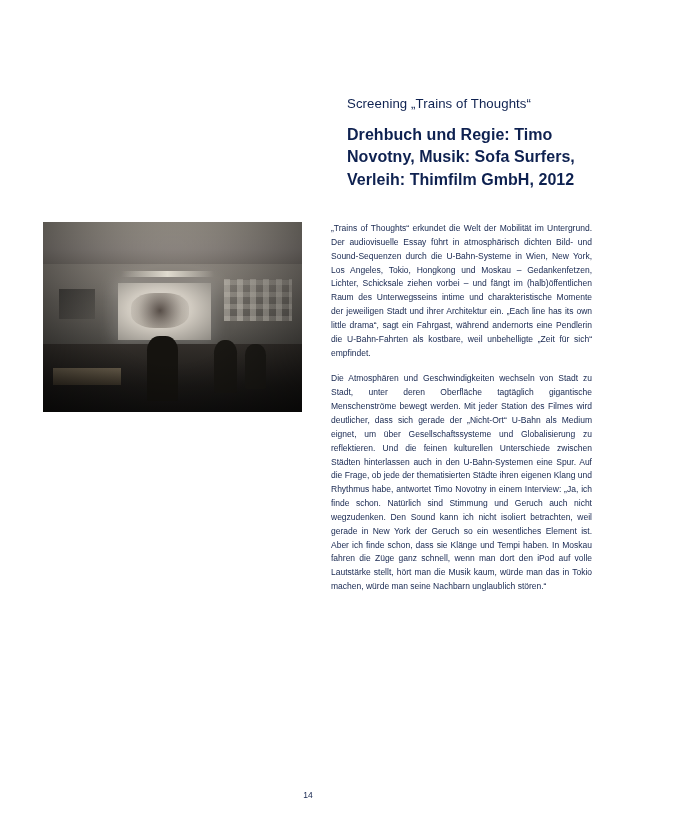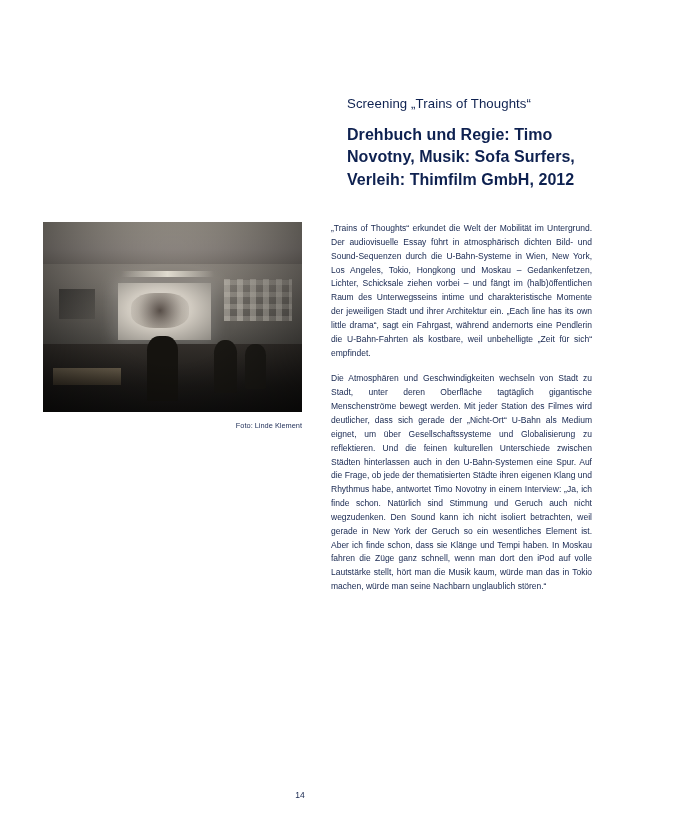--- a/index.html
+++ b/index.html
@@ -165,20 +165,21 @@
 
   
   .page-number {
     position: absolute;
     left: 0;
     top: 790px;
     width: 600px;
     text-align: center;
     font-size: 8.5px;
     color: #16264f;
+    padding-left: 8px;
   }
 </style>
 </head>
 <body>
 
 <div class="page">
 
   <div class="heading-block">
     <h1 class="doc-title">Screening „Trains of Thoughts“</h1>
     <h2 class="doc-subtitle">Drehbuch und Regie: Timo Novotny, Musik: Sofa Surfers, Verleih: Thimfilm GmbH, 2012</h2>
@@ -193,21 +194,20 @@
       <div class="lightstrip"></div>
       <div class="screen"></div>
       <div class="floor"></div>
       <div class="bench"></div>
       <div class="fig1"></div>
       <div class="fig2"></div>
       <div class="fig3"></div>
       <div class="vignette"></div>
     </div>
     <div class="caption">
-      <div>Foto: Linde Klement</div>
     </div>
   </div>
 
   <div class="body-col">
     <p>„Trains of Thoughts“ erkundet die Welt der Mobilität im Untergrund. Der audiovisuelle Essay führt in atmosphärisch dichten Bild- und Sound-Sequenzen durch die U-Bahn-Systeme in Wien, New York, Los Angeles, Tokio, Hongkong und Moskau – Gedankenfetzen, Lichter, Schicksale ziehen vorbei – und fängt im (halb)öffentlichen Raum des Unterwegsseins intime und charakteristische Momente der jeweiligen Stadt und ihrer Architektur ein. „Each line has its own little drama“, sagt ein Fahrgast, während andernorts eine Pendlerin die U-Bahn-Fahrten als kostbare, weil unbehelligte „Zeit für sich“ empfindet.</p>
     <p>Die Atmosphären und Geschwindigkeiten wechseln von Stadt zu Stadt, unter deren Oberfläche tagtäglich gigantische Menschenströme bewegt werden. Mit jeder Station des Filmes wird deutlicher, dass sich gerade der „Nicht-Ort“ U-Bahn als Medium eignet, um über Gesellschaftssysteme und Globalisierung zu reflektieren. Und die feinen kulturellen Unterschiede zwischen Städten hinterlassen auch in den U-Bahn-Systemen eine Spur. Auf die Frage, ob jede der thematisierten Städte ihren eigenen Klang und Rhythmus habe, antwortet Timo Novotny in einem Interview: „Ja, ich finde schon. Natürlich sind Stimmung und Geruch auch nicht wegzudenken. Den Sound kann ich nicht isoliert betrachten, weil gerade in New York der Geruch so ein wesentliches Element ist. Aber ich finde schon, dass sie Klänge und Tempi haben. In Moskau fahren die Züge ganz schnell, wenn man dort den iPod auf volle Lautstärke stellt, hört man die Musik kaum, würde man das in Tokio machen, würde man seine Nachbarn unglaublich stören.“</p>
   </div>
 
   <div class="page-number">14</div>
 

